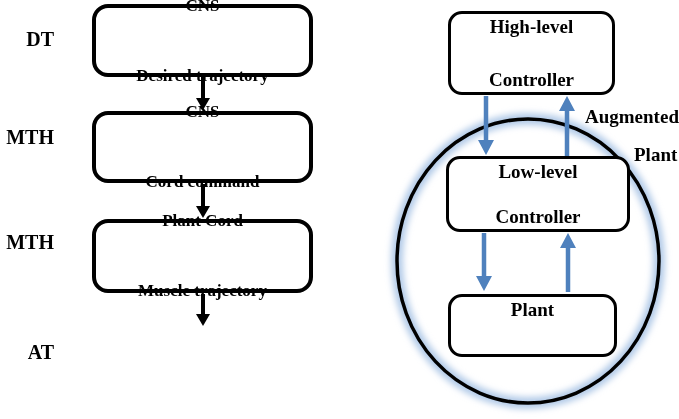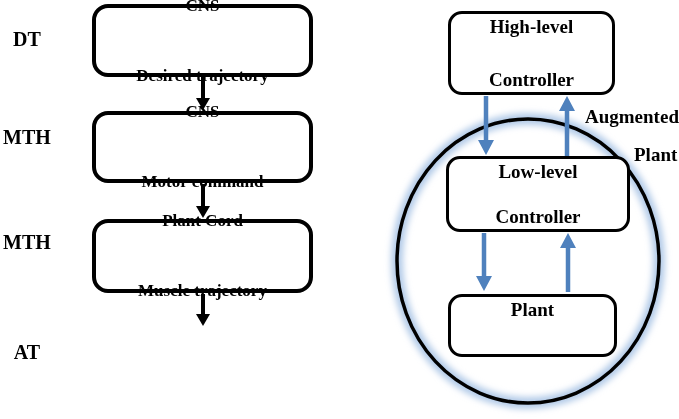--- a/index.html
+++ b/index.html
@@ -39,21 +39,21 @@
   }
   .black-arrow line { stroke: var(--line-black); stroke-width: 4; }
   .black-arrow polygon { fill: var(--line-black); }
   .blue-arrow line { stroke: var(--arrow-blue); stroke-width: 4.5; }
   .blue-arrow polygon { fill: var(--arrow-blue); }
 
   .stage-label {
     position: absolute;
     left: 0;
     width: 54px;
-    text-align: center;
+    text-align: right;
     font-weight: bold;
     font-size: 20px;
     line-height: 20px;
     color: #000;
     z-index: 1;
   }
 
   .flow-box {
     position: absolute;
     background: var(--box-fill);
@@ -146,21 +146,21 @@
   <div class="stage-label" style="top:127px">MTH</div>
   <div class="stage-label" style="top:232px">MTH</div>
   <div class="stage-label" style="top:342px">AT</div>
 
   <div class="flow-box left-box" style="top:4px;height:73px">
     <span>CNS</span>
     <span>Desired trajectory</span>
   </div>
   <div class="flow-box left-box" style="top:111px;height:72px">
     <span>CNS</span>
-    <span>Motor command</span>
+    <span>Cord command</span>
   </div>
   <div class="flow-box left-box" style="top:219px;height:74px">
     <span>Plant Cord</span>
     <span>Muscle trajectory</span>
   </div>
 
   <div class="flow-box right-box" style="left:448px;top:11px;width:167px;height:84px">
     <span>High-level</span>
     <span>Controller</span>
   </div>

